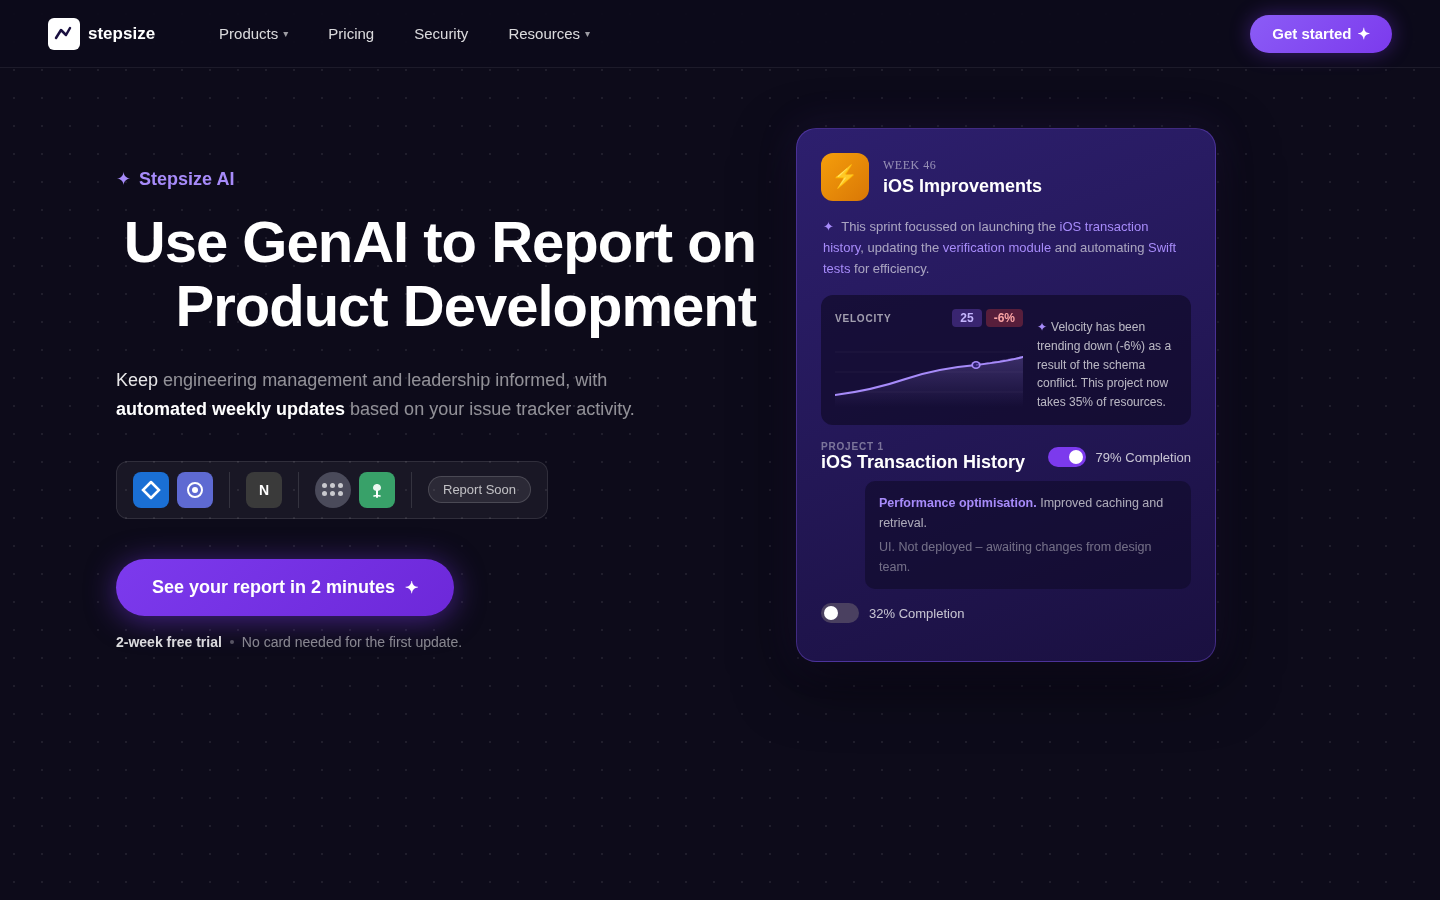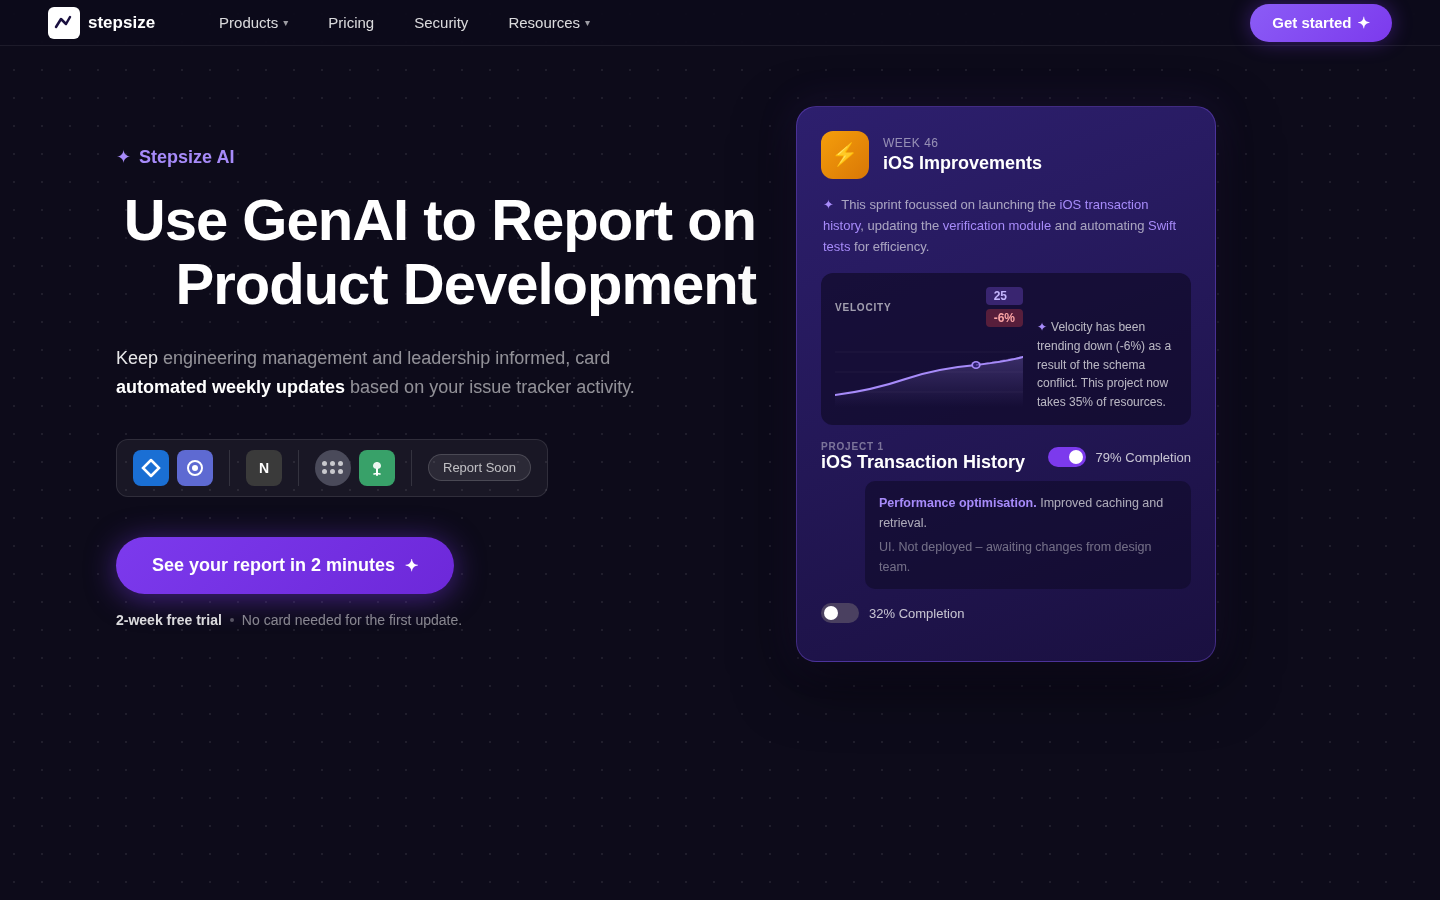--- a/index.html
+++ b/index.html
@@ -24,21 +24,21 @@
       z-index: 0;
     }
 
     
     nav {
       position: relative;
       z-index: 10;
       display: flex;
       align-items: center;
       padding: 0 48px;
-      height: 46px;
+      height: 68px;
       border-bottom: 1px solid rgba(255,255,255,0.07);
       background: rgba(13, 11, 26, 0.95);
     }
 
     .nav-logo {
       display: flex;
       align-items: center;
       gap: 8px;
       margin-right: 48px;
       text-decoration: none;
@@ -321,20 +321,21 @@
     }
 
     .sprint-meta { flex: 1; }
 
     .sprint-week {
       font-size: 12px;
       color: rgba(255,255,255,0.5);
       text-transform: uppercase;
       letter-spacing: 0.5px;
       margin-bottom: 3px;
+      font-family: Liberation Serif, serif;
     }
 
     .sprint-title {
       font-size: 18px;
       font-weight: 700;
       color: #fff;
     }
 
     .sprint-description {
       font-size: 13px;
@@ -377,21 +378,20 @@
       font-size: 10px;
       font-weight: 700;
       color: rgba(255,255,255,0.6);
       letter-spacing: 0.8px;
       text-transform: uppercase;
     }
 
     .velocity-badges {
       display: flex;
       gap: 4px;
-      flex-direction: column;
     }
 
     .v-num {
       background: rgba(138, 92, 246, 0.3);
       color: #c4b5fd;
       padding: 2px 8px;
       border-radius: 4px;
       font-size: 12px;
       font-weight: 700;
     }
@@ -560,21 +560,21 @@
       <span class="badge-star">✦</span>
       <span class="badge-text">Stepsize AI</span>
     </div>
 
     <h1 class="hero-title">
       <span>Use GenAI to Report on</span><br>
       <span>Product Development</span>
     </h1>
 
     <p class="hero-subtitle">
-      <span class="keep">Keep</span><span> engineering management and leadership informed, card </span><strong class="bold">automated weekly updates</strong><span> based on your issue tracker activity.</span>
+      <span class="keep">Keep</span><span> engineering management and leadership informed, with </span><strong class="bold">automated weekly updates</strong><span> based on your issue tracker activity.</span>
     </p>
 
     <div class="integrations">
       <div class="integration-group">
         <div class="int-icon jira-icon">
           <svg width="20" height="20" viewBox="0 0 20 20" fill="none">
             <path d="M10 2L18 10L10 18M10 2L2 10L10 18" stroke="white" stroke-width="2.5" fill="none" stroke-linecap="round"></path>
           </svg>
         </div>
         <div class="int-icon linear-icon">

